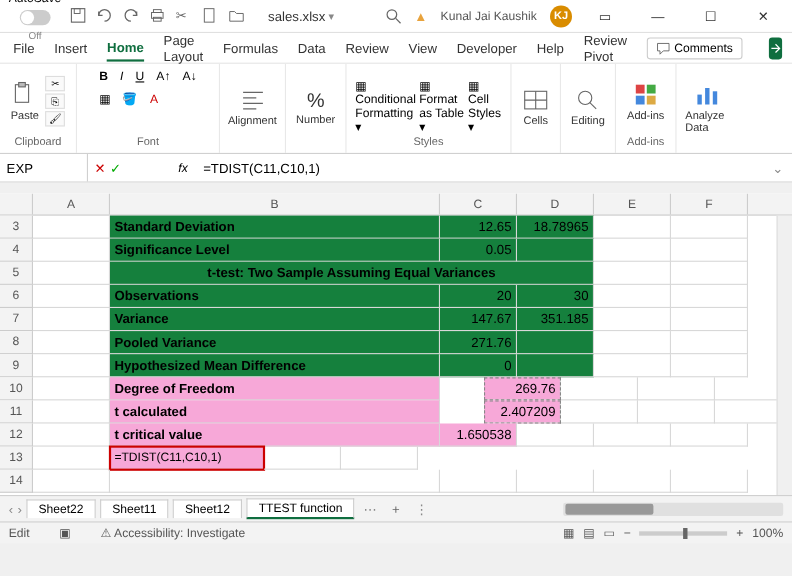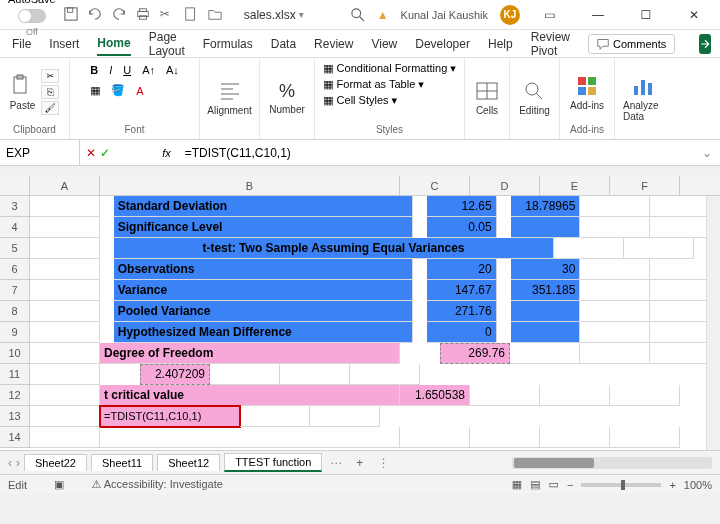--- a/index.html
+++ b/index.html
@@ -51,21 +51,21 @@
 
 
 .grid-area { height: 274px; background: #fff; overflow: hidden; position: relative; }
 .col-headers { display: flex; height: 20px; background: #f3f3f3; border-bottom: 1px solid #ccc; }
 .row-hdr-spacer { width: 30px; border-right: 1px solid #ccc; }
 .col-h { border-right: 1px solid #ccc; text-align: center; font-size: 11px; color: #555; line-height: 20px; }
 .grid-rows { }
 .row { display: flex; height: 21px; }
 .row-h { width: 30px; background: #f3f3f3; border-right: 1px solid #ccc; border-bottom: 1px solid #ccc; text-align: center; font-size: 11px; color: #555; line-height: 21px; }
 .cell { border-right: 1px solid #d8d8d8; border-bottom: 1px solid #d8d8d8; padding: 0 4px; font-size: 12px; line-height: 21px; overflow: hidden; white-space: nowrap; }
-.orange { background: #3b82f6; margin-left: 14px; }
+.orange { background: #15803d; }
 .pink { background: #f7a8d8; }
 .bold { font-weight: bold; }
 .right { text-align: right; }
 .center { text-align: center; }
 .dashed { outline: 1px dashed #888; outline-offset: -1px; margin-left: 40px; }
 .formula-cell { font-size: 11px; }
 .red-box { outline: 2px solid #c00; outline-offset: -1px; }
 .scroll-v { position: absolute; right: 0; top: 20px; width: 14px; bottom: 0; background: #f0f0f0; border-left: 1px solid #ddd; }
 
 
@@ -232,21 +232,21 @@
   <div class="group" style="width:55px">
     <div class="group-body">
       <div class="big-btn">
         <span style="font-size:18px">%</span>
         <span>Number</span>
       </div>
     </div>
     <div class="group-label"></div>
   </div>
   <div class="group" style="width:150px">
-    <div class="group-body" style="flex-direction:column;align-items:flex-start;gap:3px;font-size:11px">
+    <div class="group-body" style="align-items:flex-end;gap:3px;font-size:11px">
       <span>▦ <span>Conditional Formatting</span> ▾</span>
       <span>▦ <span>Format as Table</span> ▾</span>
       <span>▦ <span>Cell Styles</span> ▾</span>
     </div>
     <div class="group-label">Styles</div>
   </div>
   <div class="group" style="width:45px">
     <div class="group-body">
       <div class="big-btn">
         <svg class="big-icon" viewBox="0 0 24 24">
@@ -390,20 +390,21 @@
         <div class="cell colA"></div>
         <div class="cell colB bold pink">Degree of Freedom</div>
         <div class="cell colC right pink dashed">269.76</div>
         <div class="cell colD right"></div>
         <div class="cell colE"></div>
         <div class="cell colF"></div>
       </div>
       <div class="row">
         <div class="row-h">11</div>
         <div class="cell colA"></div>
+        <div class="cell colB bold pink">t calculated</div>
         <div class="cell colC right pink dashed">2.407209</div>
         <div class="cell colD right"></div>
         <div class="cell colE"></div>
         <div class="cell colF"></div>
       </div>
       <div class="row">
         <div class="row-h">12</div>
         <div class="cell colA"></div>
         <div class="cell colB bold pink">t critical value</div>
         <div class="cell colC right pink">1.650538</div>

